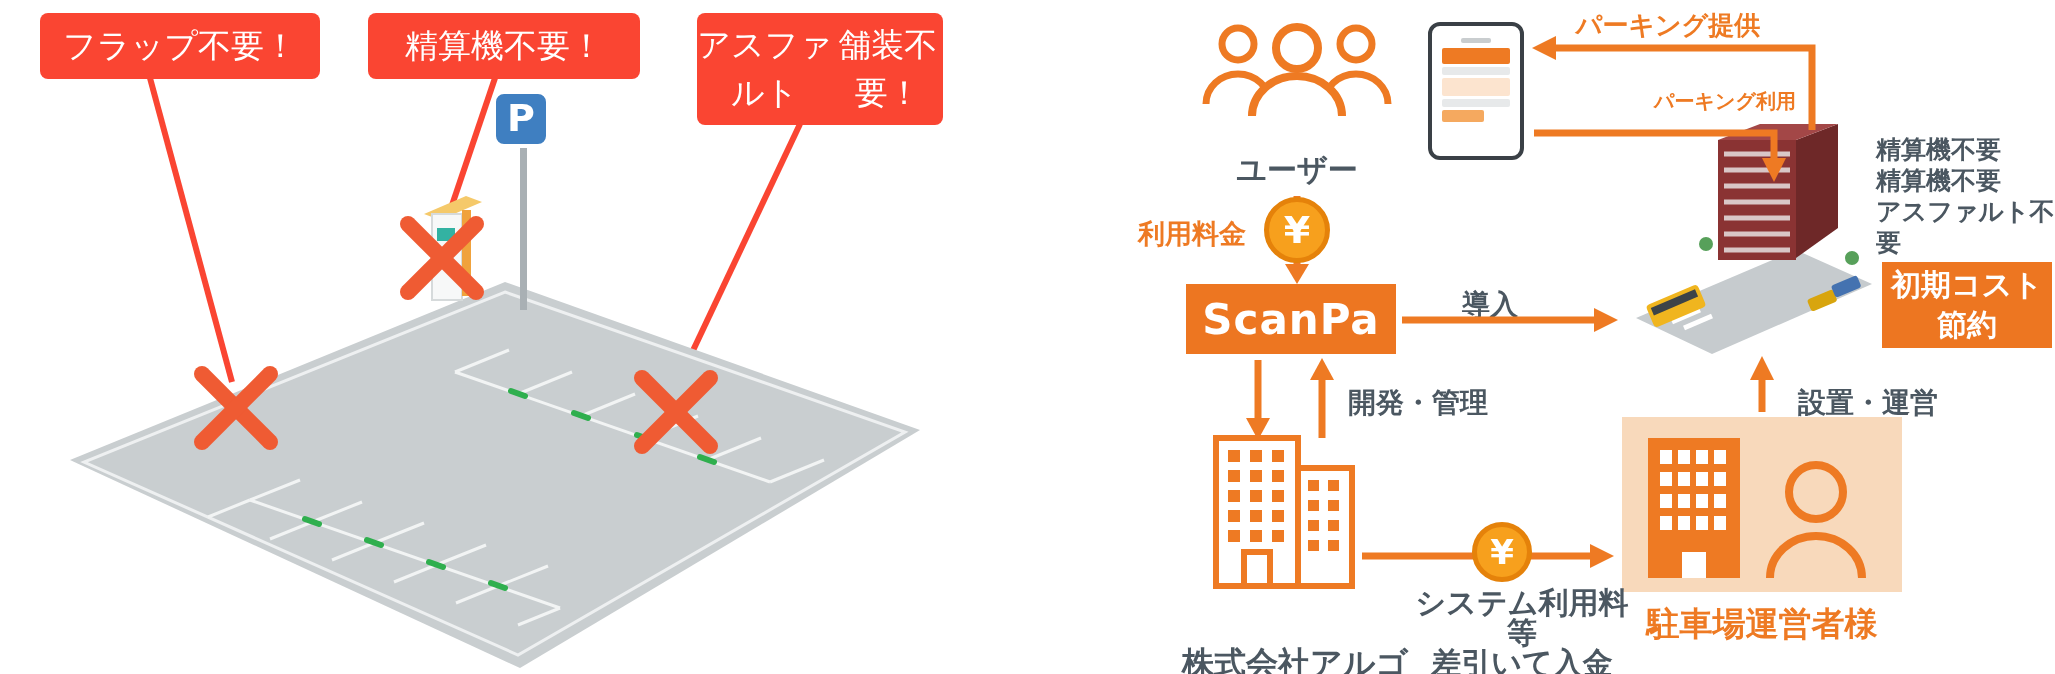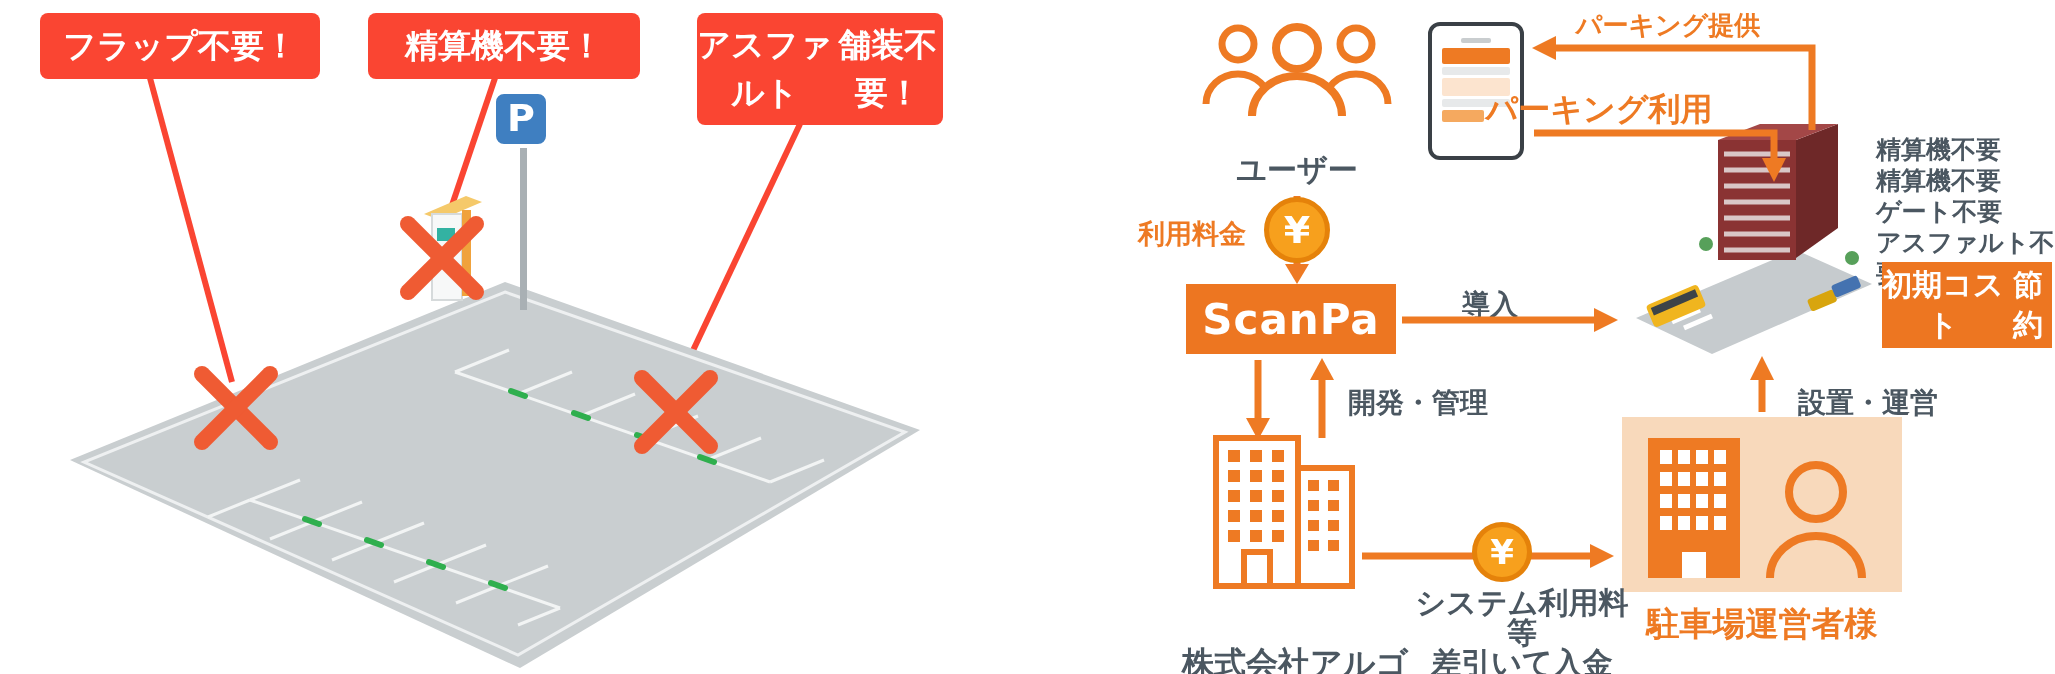--- a/index.html
+++ b/index.html
@@ -1,19 +1,19 @@
 <!DOCTYPE html>
 <html><head>
 <meta charset="utf-8">
 <style>
   html,body{margin:0;padding:0;background:#fff;}
   #stage{position:relative;width:2055px;height:674px;background:#ffffff;overflow:hidden;
          font-family:"DejaVu Sans","Liberation Sans",sans-serif;}
   .abs{position:absolute;}
-  .callout{background:#fa4532;color:#fff;font-weight:bold;border-radius:8px;
+  .callout{background:#fa4532;color:#fff;font-weight:normal;border-radius:8px;
            display:flex;align-items:center;justify-content:center;text-align:center;z-index:2;}
   .lbl{font-weight:bold;color:#4b5761;z-index:2;}
   .olbl{font-weight:bold;color:#ee7a23;z-index:2;}
   .center{display:flex;align-items:center;justify-content:center;text-align:center;}
   .orange-box{background:#ed7621;color:#fff;font-weight:bold;z-index:2;
               display:flex;align-items:center;justify-content:center;text-align:center;}
   .coin{background:#f7a01d;border:5px solid #e5820a;border-radius:50%;color:#fff;font-weight:bold;
         display:flex;align-items:center;justify-content:center;z-index:6;box-sizing:border-box;}
   .phone{border:4px solid #3a4046;border-radius:12px;background:#fff;box-sizing:border-box;
          padding:12px 6px 8px 6px;z-index:2;}
@@ -43,30 +43,29 @@
   <div class="abs phone" style="left:1428px;top:22px;width:96px;height:138px;">
     <div class="bar" style="height:5px;background:#c9cdcf;width:40%;margin:0 auto 5px auto;"></div>
     <div class="bar" style="height:16px;background:#ee7a23;"></div>
     <div class="bar" style="height:8px;background:#e7e9ea;"></div>
     <div class="bar" style="height:18px;background:#fce4cf;"></div>
     <div class="bar" style="height:8px;background:#e7e9ea;"></div>
     <div class="bar" style="height:12px;background:#f5a95f;width:55%;"></div>
   </div>
 
   <div class="abs olbl center" style="left:1548px;top:8px;width:240px;font-size:26px;">パーキング提供</div>
-  <div class="abs olbl center" style="left:1479px;top:88px;width:240px;font-size:32px;">パーキング利用</div>
+  <div class="abs olbl center" style="left:1605px;top:88px;width:240px;font-size:20px;">パーキング利用</div>
 
   <div class="abs" style="left:1876px;top:126px;width:180px;z-index:2;">
     <div class="lbl feat" style="font-size:25px;margin-top:8px;">精算機不要</div>
     <div class="lbl feat" style="font-size:25px;">精算機不要</div>
-    <div class="lbl feat" style="font-size:25px;">ゲート不要</div>
     <div class="lbl feat" style="font-size:25px;">アスファルト不要</div>
   </div>
 
-  <div class="abs orange-box" style="left:1882px;top:262px;width:170px;height:86px;font-size:30px;line-height:1.35;flex-direction:row;">
+  <div class="abs orange-box" style="left:1882px;top:262px;width:170px;height:86px;font-size:30px;line-height:1.35;flex-direction:column;">
     <span>初期コスト</span>
     <span>節約</span>
   </div>
 
   <div class="abs olbl center" style="left:1134px;top:216px;width:116px;font-size:27px;">利用料金</div>
 
   <div class="abs coin" style="left:1264px;top:197px;width:66px;height:66px;font-size:38px;">
     <span>¥</span>
   </div>
 

